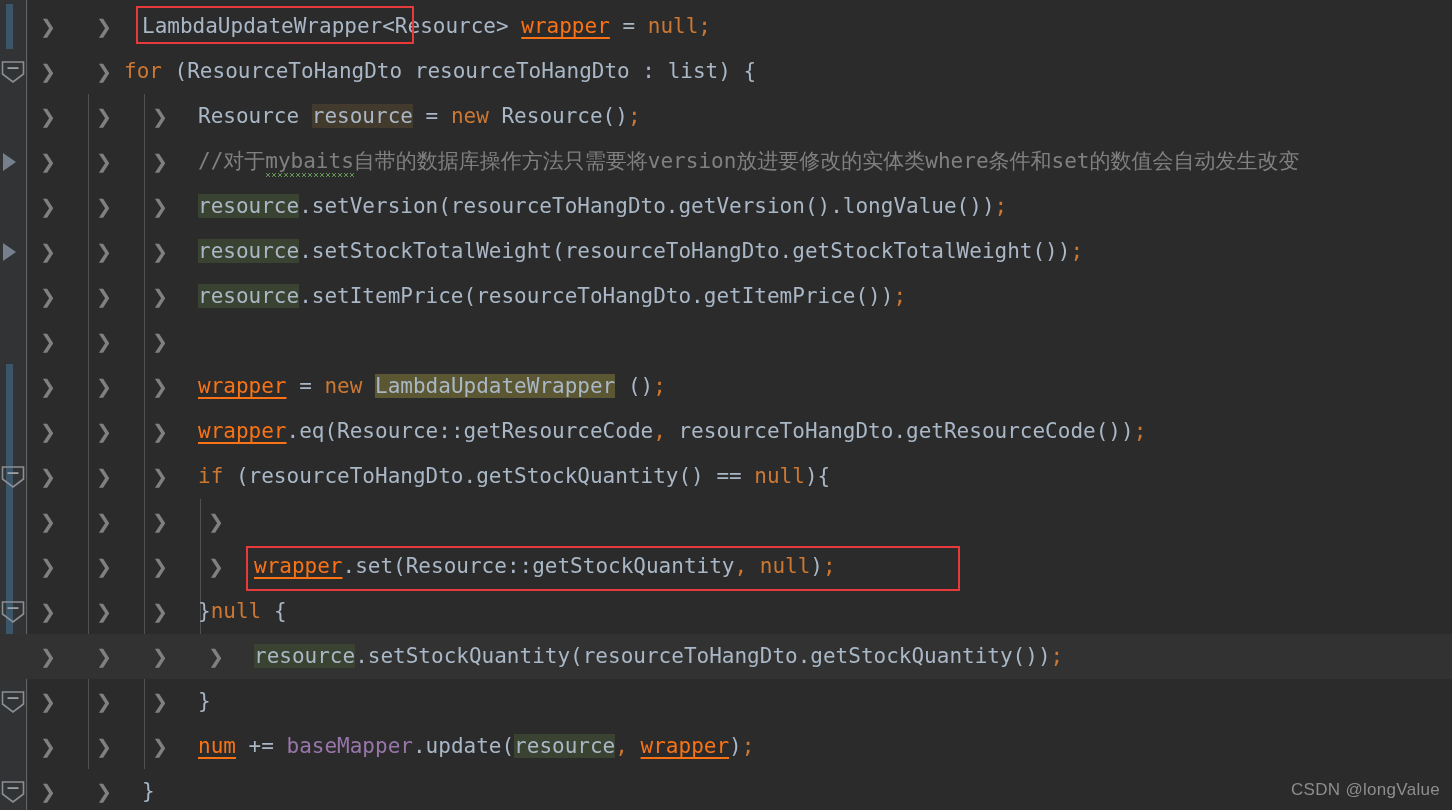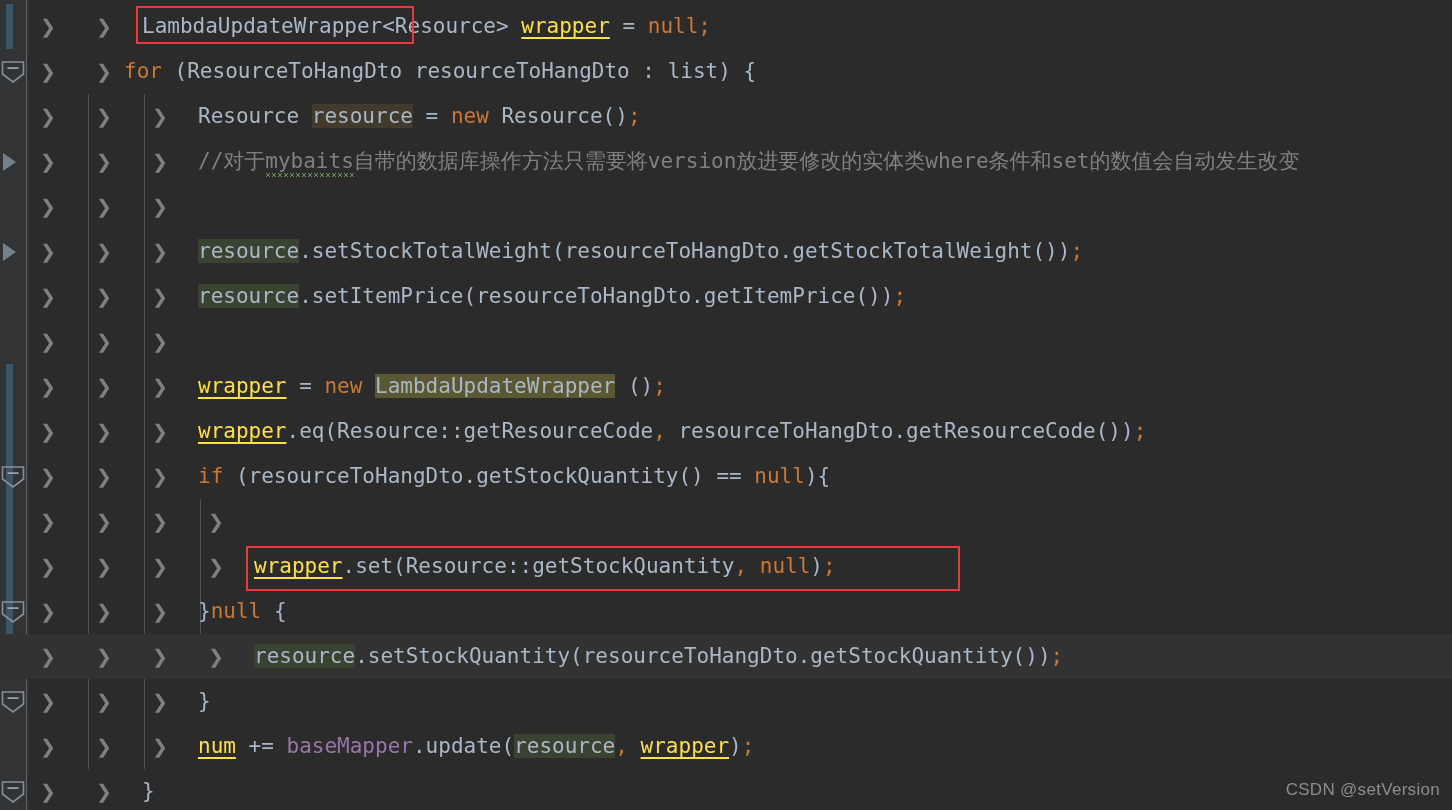--- a/index.html
+++ b/index.html
@@ -113,21 +113,21 @@
     left: 0;
     white-space: pre;
   }
 
   
   .t-def      { color: #a9b7c6; }
   .t-kw       { color: #cc7832; }
   .t-semi     { color: #cc7832; }
   .t-comment  { color: #808080; }
   .t-field    { color: #9876aa; }
-  .t-local    { color: #fde047; text-decoration: underline; text-underline-offset: 4px; }
+  .t-local    { color: #f97316; text-decoration: underline; text-underline-offset: 4px; }
   .t-class    { color: #a9b7c6; }
 
   
   .hl-green   { background: #3a4331; }
   .hl-olive   { background: #5b5733; }
   .hl-brown   { background: #433a2e; }
 
   
   .typo {
     background-image:
@@ -212,35 +212,35 @@
     <div id="indent-guides">
         <div class="indent-guide" style="left: 88px; top: 94px; height: 675px;"></div>
         <div class="indent-guide" style="left: 144px; top: 94px; height: 675px;"></div>
         <div class="indent-guide" style="left: 200px; top: 499px; height: 180px;"></div>
       </div>
     <div id="rows">
         <div class="row" style="top: 4px;"><span class="chev" style="left: 40px;">❯</span><span class="chev" style="left: 96px;">❯</span><span class="code-text" style="left: 142px;"><span class="t-class">LambdaUpdateWrapper</span><span class="t-def">&lt;Resource&gt; </span><span class="t-local">wrapper</span><span class="t-def"> = </span><span class="t-kw">null</span><span class="t-semi">;</span></span></div>
         <div class="row" style="top: 49px;"><span class="chev" style="left: 40px;">❯</span><span class="chev" style="left: 96px;">❯</span><span class="code-text" style="left: 124px; text-align: right;"><span class="t-kw">for</span><span class="t-def"> (ResourceToHangDto resourceToHangDto : list) {</span></span></div>
         <div class="row" style="top: 94px;"><span class="chev" style="left: 40px;">❯</span><span class="chev" style="left: 96px;">❯</span><span class="chev" style="left: 152px;">❯</span><span class="code-text" style="left: 198px;"><span class="t-def">Resource </span><span class="t-def hl-brown">resource</span><span class="t-def"> = </span><span class="t-kw">new</span><span class="t-def"> Resource()</span><span class="t-semi">;</span></span></div>
         <div class="row" style="top: 139px;"><span class="chev" style="left: 40px;">❯</span><span class="chev" style="left: 96px;">❯</span><span class="chev" style="left: 152px;">❯</span><span class="code-text" style="left: 198px;"><span class="t-comment">//对于</span><span class="t-comment typo">mybaits</span><span class="t-comment">自带的数据库操作方法只需要将version放进要修改的实体类where条件和set的数值会自动发生改变</span></span></div>
-        <div class="row" style="top: 184px;"><span class="chev" style="left: 40px;">❯</span><span class="chev" style="left: 96px;">❯</span><span class="chev" style="left: 152px;">❯</span></div>
+        <div class="row" style="top: 184px;"><span class="chev" style="left: 40px;">❯</span><span class="chev" style="left: 96px;">❯</span><span class="chev" style="left: 152px;">❯</span><span class="code-text" style="left: 198px;"><span class="t-def hl-green">resource</span><span class="t-def">.setVersion(resourceToHangDto.getVersion().longValue())</span><span class="t-semi">;</span></span></div>
         <div class="row" style="top: 229px;"><span class="chev" style="left: 40px;">❯</span><span class="chev" style="left: 96px;">❯</span><span class="chev" style="left: 152px;">❯</span><span class="code-text" style="left: 198px;"><span class="t-def hl-green">resource</span><span class="t-def">.setStockTotalWeight(resourceToHangDto.getStockTotalWeight())</span><span class="t-semi">;</span></span></div>
         <div class="row" style="top: 274px;"><span class="chev" style="left: 40px;">❯</span><span class="chev" style="left: 96px;">❯</span><span class="chev" style="left: 152px;">❯</span><span class="code-text" style="left: 198px;"><span class="t-def hl-green">resource</span><span class="t-def">.setItemPrice(resourceToHangDto.getItemPrice())</span><span class="t-semi">;</span></span></div>
         <div class="row" style="top: 319px;"><span class="chev" style="left: 40px;">❯</span><span class="chev" style="left: 96px;">❯</span><span class="chev" style="left: 152px;">❯</span></div>
         <div class="row" style="top: 364px;"><span class="chev" style="left: 40px;">❯</span><span class="chev" style="left: 96px;">❯</span><span class="chev" style="left: 152px;">❯</span><span class="code-text" style="left: 198px;"><span class="t-local">wrapper</span><span class="t-def"> = </span><span class="t-kw">new</span><span class="t-def"> </span><span class="t-def hl-olive">LambdaUpdateWrapper</span><span class="t-def"> ()</span><span class="t-semi">;</span></span></div>
         <div class="row" style="top: 409px;"><span class="chev" style="left: 40px;">❯</span><span class="chev" style="left: 96px;">❯</span><span class="chev" style="left: 152px;">❯</span><span class="code-text" style="left: 198px;"><span class="t-local">wrapper</span><span class="t-def">.eq(Resource::getResourceCode</span><span class="t-semi">,</span><span class="t-def"> resourceToHangDto.getResourceCode())</span><span class="t-semi">;</span></span></div>
         <div class="row" style="top: 454px;"><span class="chev" style="left: 40px;">❯</span><span class="chev" style="left: 96px;">❯</span><span class="chev" style="left: 152px;">❯</span><span class="code-text" style="left: 198px;"><span class="t-kw">if</span><span class="t-def"> (resourceToHangDto.getStockQuantity() == </span><span class="t-kw">null</span><span class="t-def">){</span></span></div>
         <div class="row" style="top: 499px;"><span class="chev" style="left: 40px;">❯</span><span class="chev" style="left: 96px;">❯</span><span class="chev" style="left: 152px;">❯</span><span class="chev" style="left: 208px;">❯</span></div>
         <div class="row" style="top: 544px;"><span class="chev" style="left: 40px;">❯</span><span class="chev" style="left: 96px;">❯</span><span class="chev" style="left: 152px;">❯</span><span class="chev" style="left: 208px;">❯</span><span class="code-text" style="left: 254px;"><span class="t-local">wrapper</span><span class="t-def">.set(Resource::getStockQuantity</span><span class="t-semi">,</span><span class="t-def"> </span><span class="t-kw">null</span><span class="t-def">)</span><span class="t-semi">;</span></span></div>
         <div class="row" style="top: 589px;"><span class="chev" style="left: 40px;">❯</span><span class="chev" style="left: 96px;">❯</span><span class="chev" style="left: 152px;">❯</span><span class="code-text" style="left: 198px;"><span class="t-def">}</span><span class="t-kw">null</span><span class="t-def"> {</span></span></div>
         <div class="row current" style="top: 634px;"><span class="chev" style="left: 40px;">❯</span><span class="chev" style="left: 96px;">❯</span><span class="chev" style="left: 152px;">❯</span><span class="chev" style="left: 208px;">❯</span><span class="code-text" style="left: 254px;"><span class="t-def hl-green">resource</span><span class="t-def">.setStockQuantity(resourceToHangDto.getStockQuantity())</span><span class="t-semi">;</span></span></div>
         <div class="row" style="top: 679px;"><span class="chev" style="left: 40px;">❯</span><span class="chev" style="left: 96px;">❯</span><span class="chev" style="left: 152px;">❯</span><span class="code-text" style="left: 198px;"><span class="t-def">}</span></span></div>
         <div class="row" style="top: 724px;"><span class="chev" style="left: 40px;">❯</span><span class="chev" style="left: 96px;">❯</span><span class="chev" style="left: 152px;">❯</span><span class="code-text" style="left: 198px;"><span class="t-local">num</span><span class="t-def"> += </span><span class="t-field">baseMapper</span><span class="t-def">.update(</span><span class="t-def hl-green">resource</span><span class="t-semi">,</span><span class="t-def"> </span><span class="t-local">wrapper</span><span class="t-def">)</span><span class="t-semi">;</span></span></div>
         <div class="row" style="top: 769px;"><span class="chev" style="left: 40px;">❯</span><span class="chev" style="left: 96px;">❯</span><span class="code-text" style="left: 142px;"><span class="t-def">}</span></span></div>
       </div>
     <div id="redboxes">
         <div class="redbox" style="left: 136px; top: 6px; width: 278px; height: 38px; border-color: rgb(232, 57, 59);"></div>
         <div class="redbox" style="left: 246px; top: 546px; width: 714px; height: 45px; border-color: rgb(232, 57, 59);"></div>
       </div>
   </div>
 
-  <div class="watermark">CSDN @setVersion</div>
+  <div class="watermark">CSDN @longValue</div>
 </div>
 
 </body></html>

